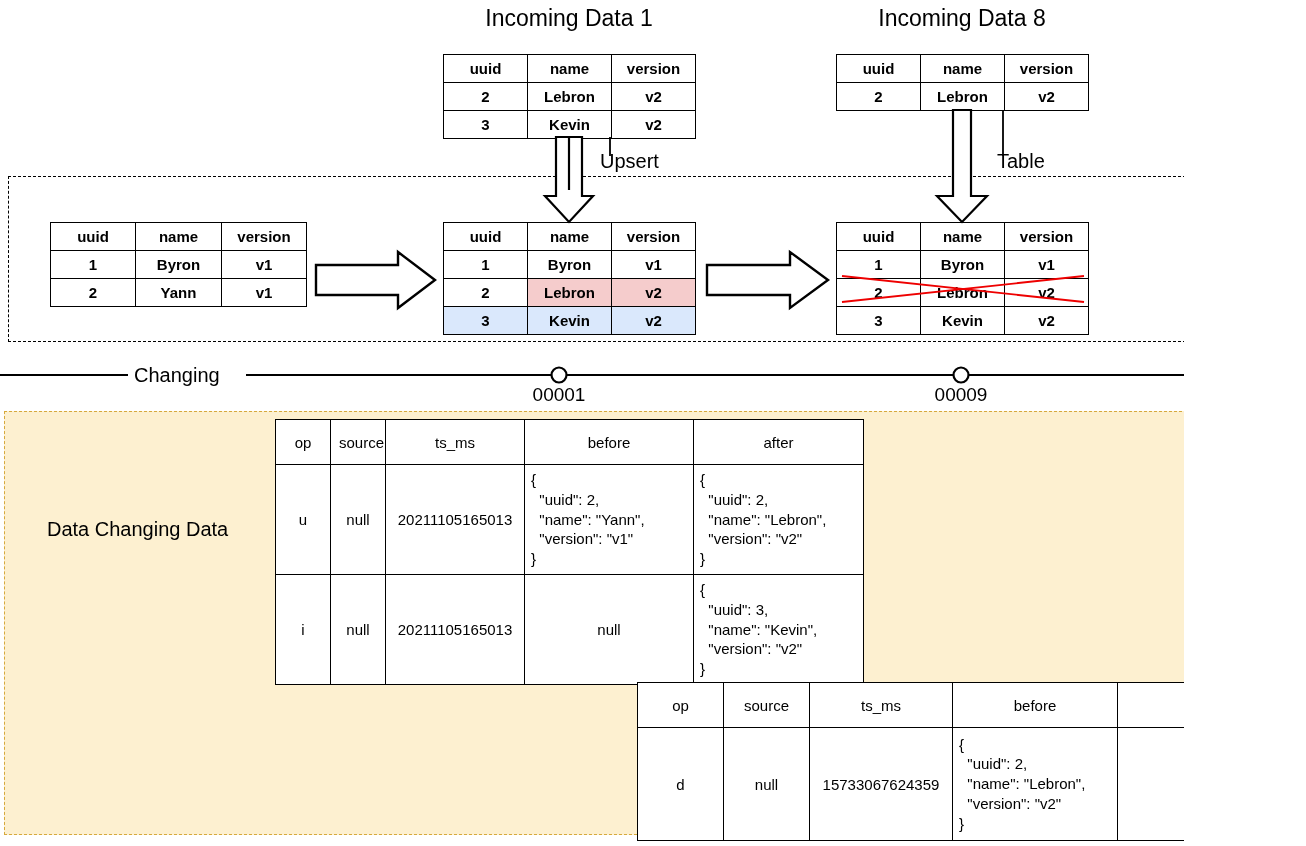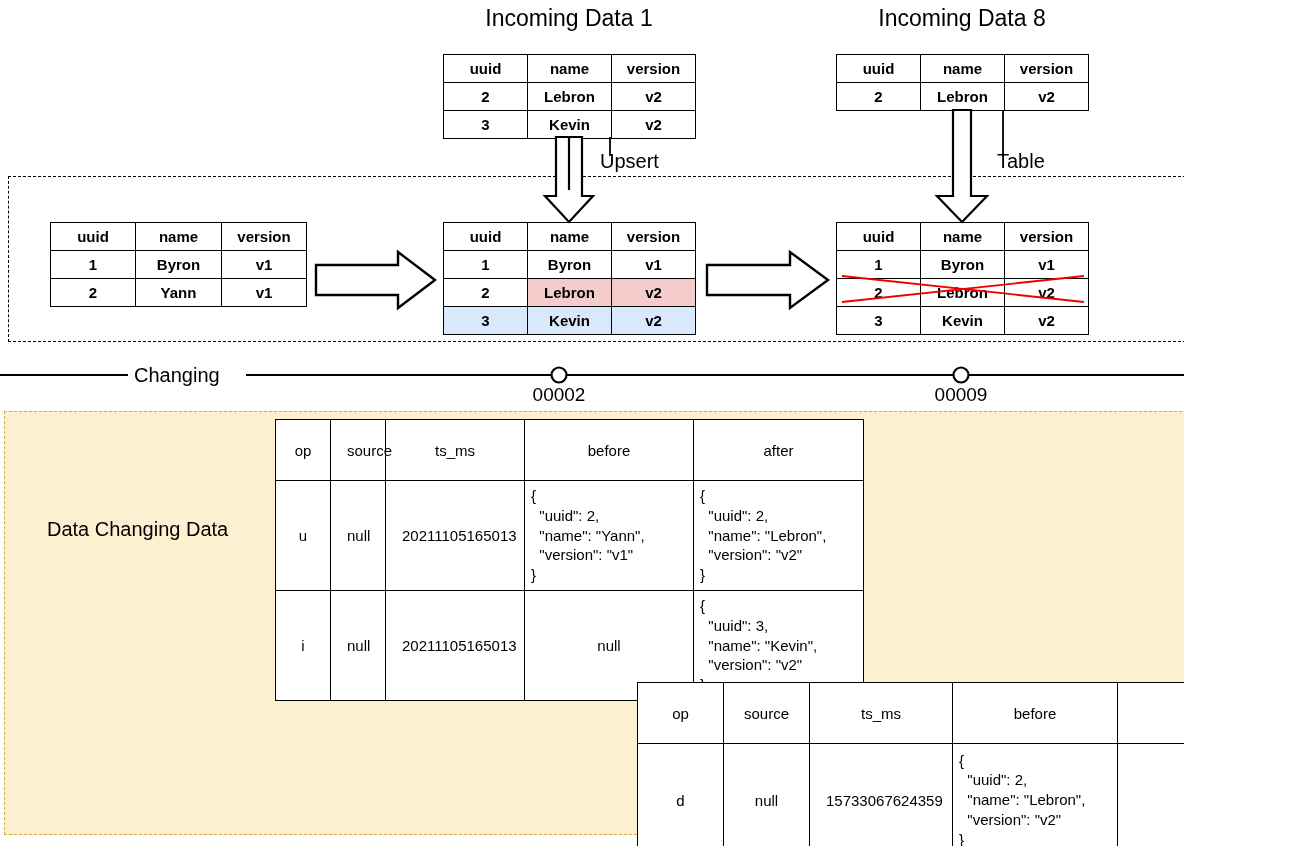--- a/index.html
+++ b/index.html
@@ -83,21 +83,21 @@
   
   table.cdc {
     border-collapse: collapse;
     table-layout: fixed;
     background: #fff;
     font-size: 15px;
   }
   table.cdc th, table.cdc td {
     border: 1.4px solid #000;
     font-weight: normal;
-    padding: 16px;
+    padding: 8px;
     background: #fff;
     text-align: center;
     vertical-align: middle;
   }
   table.cdc th { height: 28px; font-size: 15px; }
   .json-cell {
     text-align: left !important;
     padding: 4px 0 4px 6px !important;
     white-space: pre;
     font-size: 15px;
@@ -267,21 +267,21 @@
       <tr>
         <td>3</td>
         <td>Kevin</td>
         <td>v2</td>
       </tr>
     </tbody>
   </table>
 
   <div class="abs side-label" style="left:134px; top:364px;">Changing</div>
 
-  <div class="abs tick-label" style="left:489px; top:384px; width:140px;">00002</div>
+  <div class="abs tick-label" style="left:489px; top:384px; width:140px;">00001</div>
 
   <div class="abs tick-label" style="left:891px; top:384px; width:140px;">00009</div>
 
   <div class="abs side-label" style="left:47px; top:518px;">Data Changing Data</div>
 
   <table class="cdc abs" style="left:275px; top:419px; width:588px;">
     <colgroup>
       <col style="width:55px">
         <col style="width:55px">
         <col style="width:139px">

